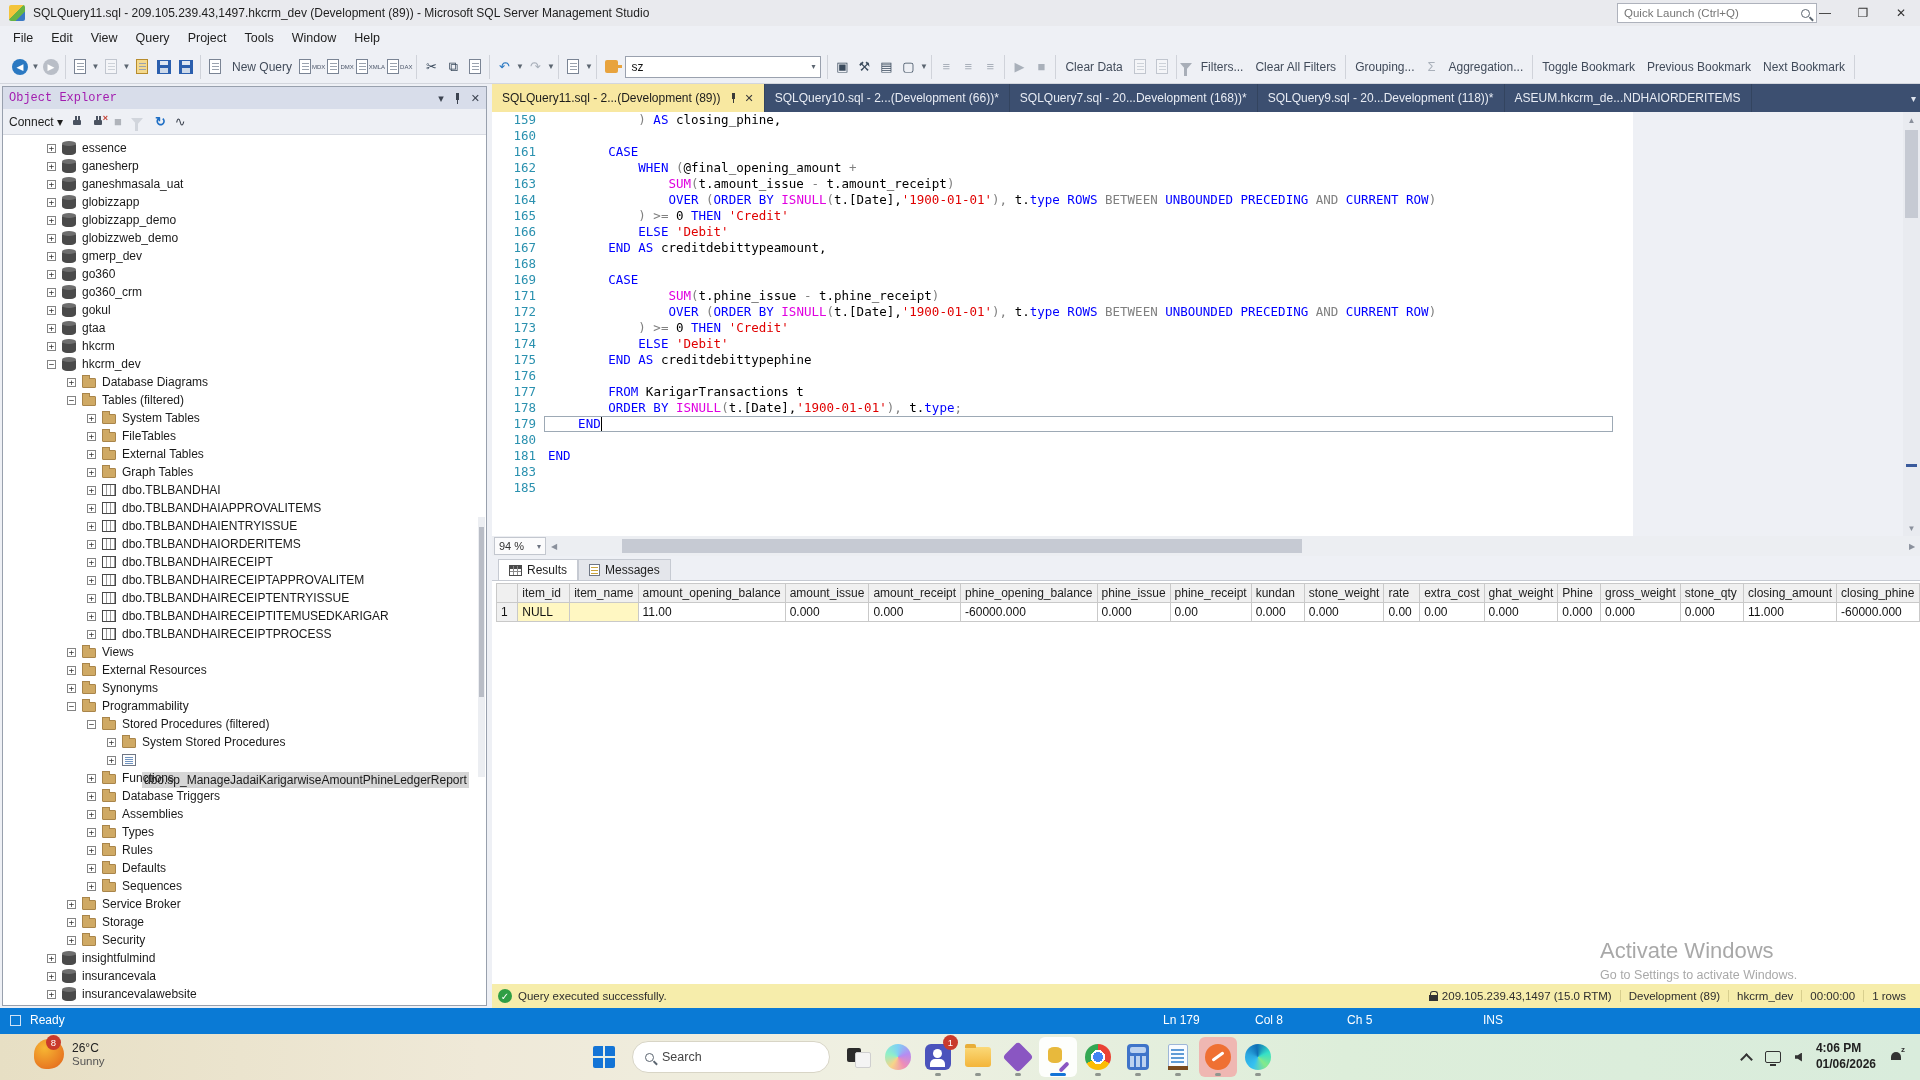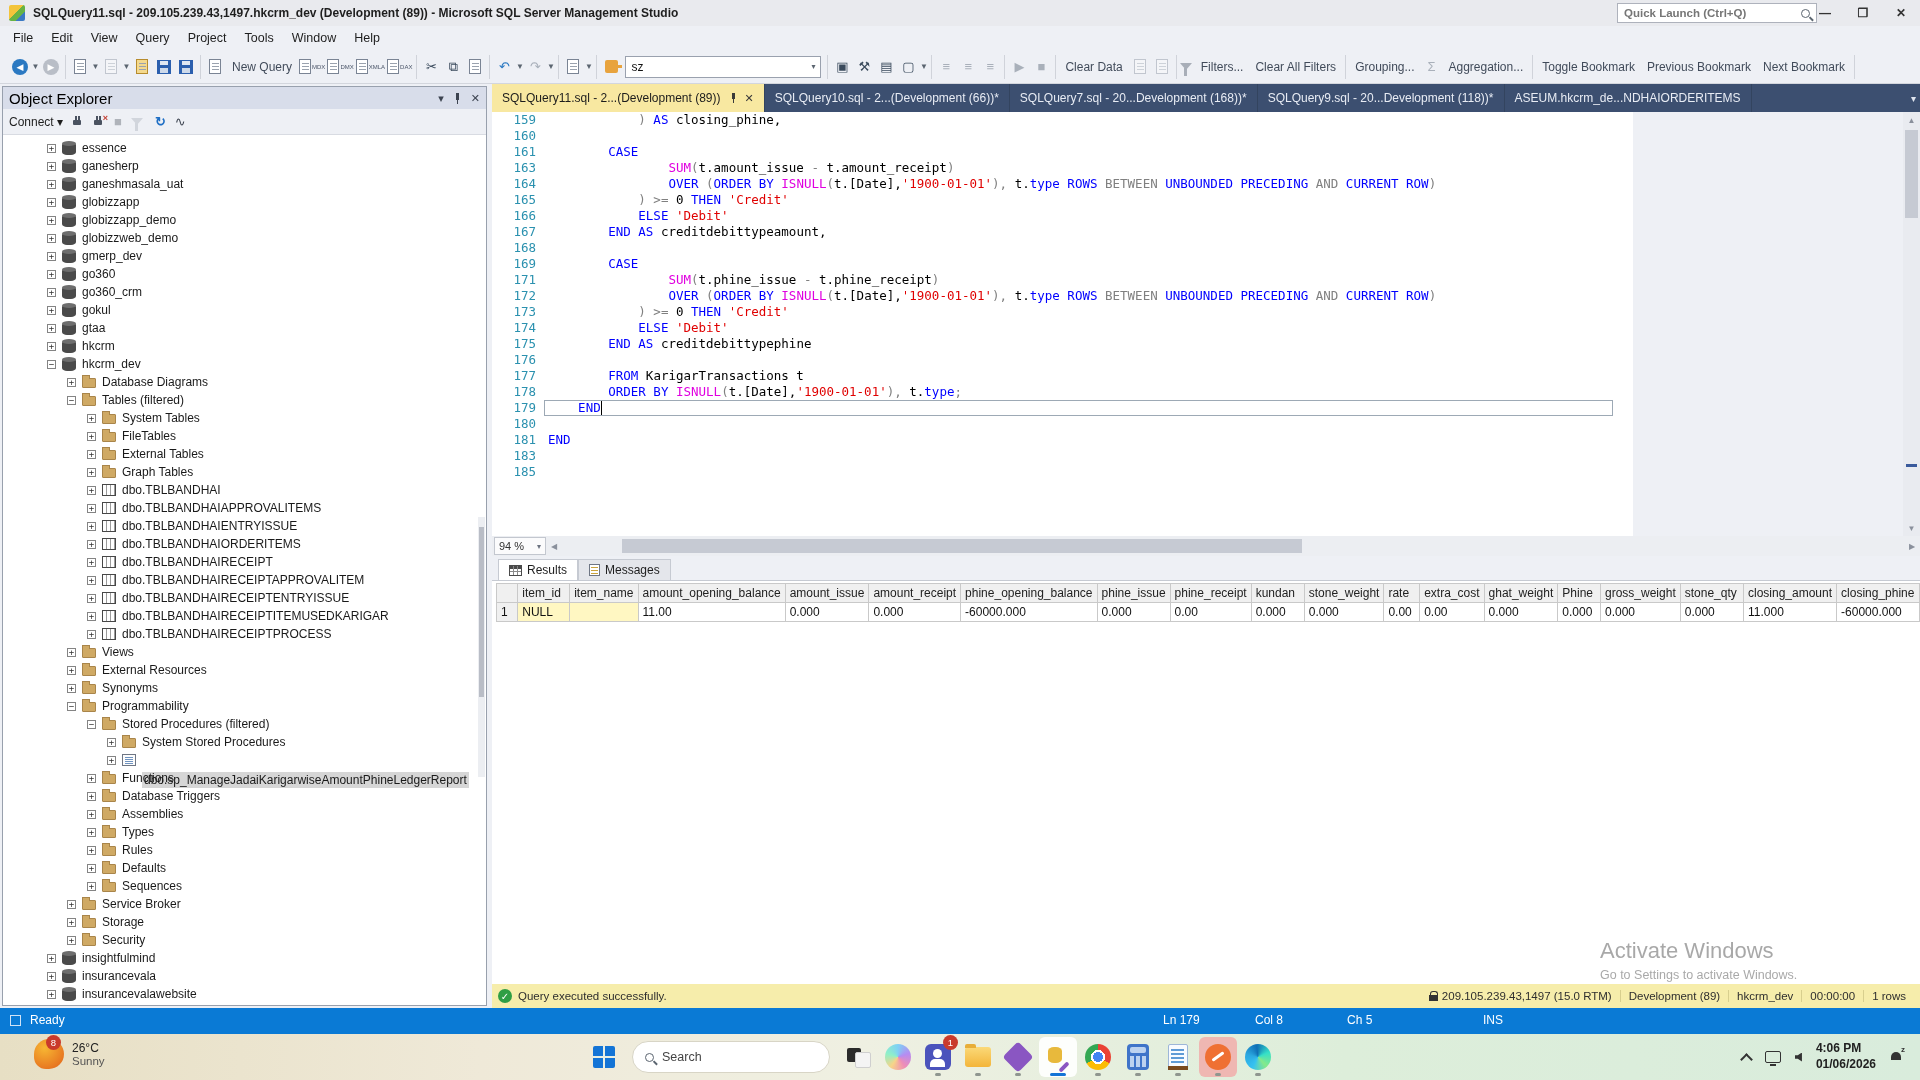--- a/index.html
+++ b/index.html
@@ -1,20 +1,20 @@
 <!DOCTYPE html>
 <html><head>
 <meta charset="utf-8">
 <style>
   * { margin:0; padding:0; box-sizing:border-box; }
   html,body { width:1920px; height:1080px; overflow:hidden; font-family:"Liberation Sans",sans-serif; background:#eef0f5; }
   #app { position:absolute; inset:0; }
 
   
-  .titlebar { position:absolute; left:0; top:0; width:1920px; height:26px; background:#e9eaee; display:flex; align-items:center;font-weight:bold; }
+  .titlebar { position:absolute; left:0; top:0; width:1920px; height:26px; background:#e9eaee; display:flex; align-items:center; }
   .app-icon { width:16px; height:16px; margin:0 8px 0 9px; background:linear-gradient(135deg,#f3c43b 0 45%,#67b345 45% 70%,#3b79c4 70%); border-radius:2px; }
   .title-text { font-size:12px; color:#1e1e1e; }
   .quicklaunch { position:absolute; left:1617px; top:3px; width:200px; height:20px; background:#fff; border:1px solid #aeb2bc; display:flex; align-items:center; justify-content:space-between; padding:0 6px; }
   .quicklaunch .ql-text { font-size:11.5px; color:#767676; }
   .mag { width:9px; height:9px; border:1.5px solid #5b6570; border-radius:50%; position:relative; }
   .mag::after { content:""; position:absolute; width:5px; height:1.5px; background:#5b6570; transform:rotate(45deg); left:7px; top:8px; }
   .winbtns { position:absolute; right:0; top:0; height:26px; display:flex; }
   .winbtn { width:38px; height:26px; display:flex; align-items:center; justify-content:center; font-size:12px; color:#333; }
 
   
@@ -40,21 +40,21 @@
   .combo { width:196px; height:22px; background:#fff; border:1px solid #9aa1ae; display:flex; align-items:center; justify-content:space-between; padding:0 5px; margin:0 3px; }
   .combo .combo-text { font-size:12px; color:#111; }
   .funnel { width:0; height:0; border-left:6px solid transparent; border-right:6px solid transparent; border-top:7px solid #a8aeb8; position:relative; display:inline-block; margin-right:3px; }
   .funnel::after { content:""; position:absolute; left:-1.5px; top:-2px; width:3px; height:8px; background:#a8aeb8; }
   .keyic { width:13px; height:13px; background:#e8a33d; border-radius:2px; position:relative; }
   .keyic::after { content:""; position:absolute; right:-4px; top:5px; width:7px; height:3px; background:#e8a33d; }
 
   
   .oe { position:absolute; left:2px; top:86px; width:485px; height:920px; background:#fff; border:1px solid #98a0ad; }
   .oe-title { height:22px; background:#d8ddea; display:flex; align-items:center; justify-content:space-between; padding:0 6px; }
-  .oe-title-text { font-size:15px; color:#000000; }
+  .oe-title-text { font-size:12px; color:#a21caf;font-family:Liberation Mono, monospace; }
   .oe-title-icons { display:flex; gap:10px; align-items:center; font-size:11px; color:#3c4350; }
   .pin { display:inline-block; width:7px; height:11px; position:relative; }
   .pin::before { content:""; position:absolute; left:2px; top:0; width:3px; height:7px; background:#3c4350; }
   .pin::after { content:""; position:absolute; left:3px; top:7px; width:1px; height:4px; background:#3c4350; }
   .oe-toolbar { height:26px; background:#eef0f5; border-bottom:1px solid #d8dbe2; display:flex; align-items:center; padding:0 6px; gap:9px; }
   .connect-label { font-size:12px; color:#1e1e1e; }
   .oe-ico { font-size:13px; color:#3c4350; }
   .oe-ico.blue { color:#1f6fc5; font-weight:bold; }
   .oe-ico.dim { opacity:.35; }
   .plug { display:inline-block; width:12px; height:12px; position:relative; }
@@ -633,20 +633,21 @@
         <span class="tab">
           <span>ASEUM.hkcrm_de...NDHAIORDERITEMS</span>
         </span>
       </div>
     <div class="tab-overflow">▾</div>
 
     <div class="editor" id="editor">
         <div class="code-line"><span class="lnum">159</span><span class="lcode"><span class="o">            ) </span><span class="k">AS</span><span class="t"> closing_phine,</span></span></div>
         <div class="code-line"><span class="lnum">160</span><span class="lcode"></span></div>
         <div class="code-line"><span class="lnum">161</span><span class="lcode"><span class="t">        </span><span class="k">CASE</span></span></div>
+        <div class="code-line"><span class="lnum">162</span><span class="lcode"><span class="t">            </span><span class="k">WHEN</span><span class="t"> </span><span class="o">(</span><span class="t">@final_opening_amount </span><span class="o">+</span></span></div>
         <div class="code-line"><span class="lnum">163</span><span class="lcode"><span class="t">                </span><span class="f">SUM</span><span class="o">(</span><span class="t">t.amount_issue </span><span class="o">- </span><span class="t">t.amount_receipt</span><span class="o">)</span></span></div>
         <div class="code-line"><span class="lnum">164</span><span class="lcode"><span class="t">                </span><span class="k">OVER</span><span class="t"> </span><span class="o">(</span><span class="k">ORDER BY</span><span class="t"> </span><span class="f">ISNULL</span><span class="o">(</span><span class="t">t.[Date],</span><span class="s">'1900-01-01'</span><span class="o">), </span><span class="t">t.</span><span class="k">type</span><span class="t"> </span><span class="k">ROWS</span><span class="t"> </span><span class="o">BETWEEN</span><span class="t"> </span><span class="k">UNBOUNDED PRECEDING</span><span class="t"> </span><span class="o">AND</span><span class="t"> </span><span class="k">CURRENT ROW</span><span class="o">)</span></span></div>
         <div class="code-line"><span class="lnum">165</span><span class="lcode"><span class="o">            ) &gt;= </span><span class="t">0</span><span class="t"> </span><span class="k">THEN</span><span class="t"> </span><span class="s">'Credit'</span></span></div>
         <div class="code-line"><span class="lnum">166</span><span class="lcode"><span class="t">            </span><span class="k">ELSE</span><span class="t"> </span><span class="s">'Debit'</span></span></div>
         <div class="code-line"><span class="lnum">167</span><span class="lcode"><span class="t">        </span><span class="k">END</span><span class="t"> </span><span class="k">AS</span><span class="t"> creditdebittypeamount,</span></span></div>
         <div class="code-line"><span class="lnum">168</span><span class="lcode"></span></div>
         <div class="code-line"><span class="lnum">169</span><span class="lcode"><span class="t">        </span><span class="k">CASE</span></span></div>
         <div class="code-line"><span class="lnum">171</span><span class="lcode"><span class="t">                </span><span class="f">SUM</span><span class="o">(</span><span class="t">t.phine_issue </span><span class="o">- </span><span class="t">t.phine_receipt</span><span class="o">)</span></span></div>
         <div class="code-line"><span class="lnum">172</span><span class="lcode"><span class="t">                </span><span class="k">OVER</span><span class="t"> </span><span class="o">(</span><span class="k">ORDER BY</span><span class="t"> </span><span class="f">ISNULL</span><span class="o">(</span><span class="t">t.[Date],</span><span class="s">'1900-01-01'</span><span class="o">), </span><span class="t">t.</span><span class="k">type</span><span class="t"> </span><span class="k">ROWS</span><span class="t"> </span><span class="o">BETWEEN</span><span class="t"> </span><span class="k">UNBOUNDED PRECEDING</span><span class="t"> </span><span class="o">AND</span><span class="t"> </span><span class="k">CURRENT ROW</span><span class="o">)</span></span></div>
         <div class="code-line"><span class="lnum">173</span><span class="lcode"><span class="o">            ) &gt;= </span><span class="t">0</span><span class="t"> </span><span class="k">THEN</span><span class="t"> </span><span class="s">'Credit'</span></span></div>

